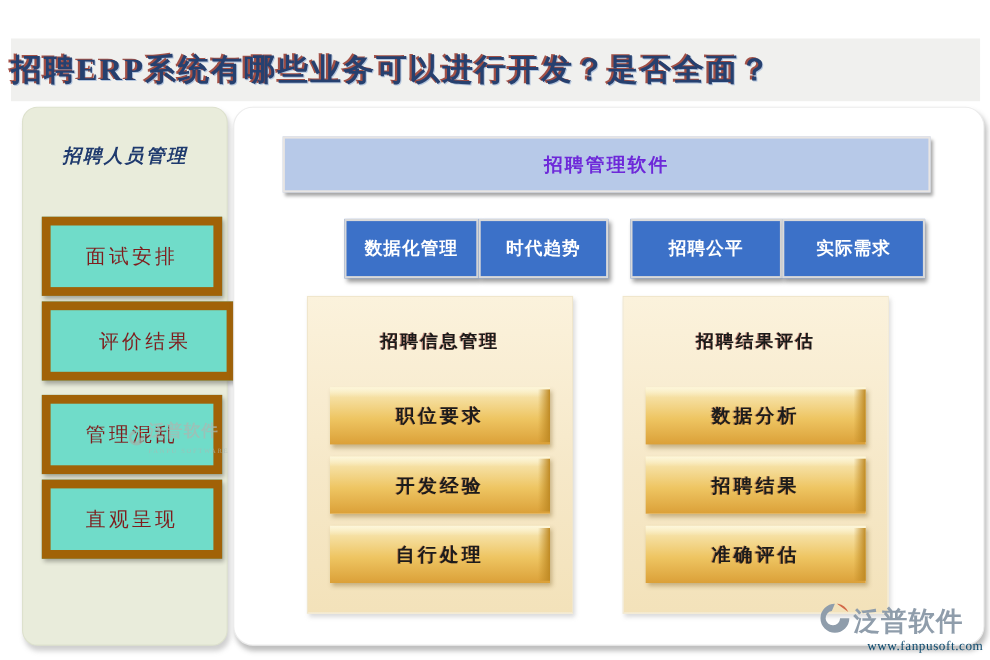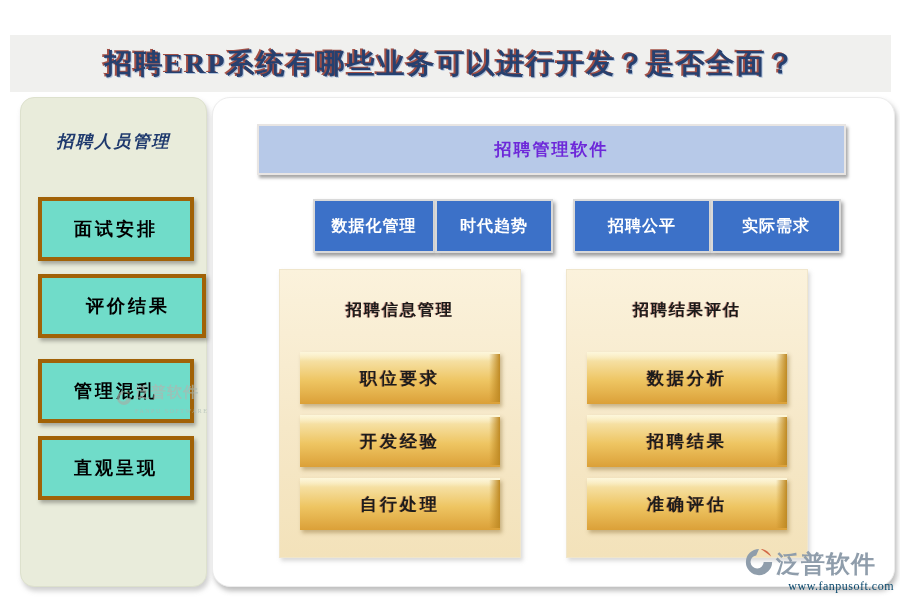--- a/index.html
+++ b/index.html
@@ -3,43 +3,43 @@
 <meta charset="utf-8">
 <style>
   html,body{margin:0;padding:0;background:#ffffff;}
   .stage{
     position:relative;width:900px;height:600px;background:#ffffff;overflow:hidden;
     font-family:"Liberation Serif","DejaVu Serif",serif;
   }
   
   .title-band{
     position:absolute;left:10px;top:35px;width:881px;height:57px;
-    background:#f0f0ee;display:flex;align-items:center;justify-content:center;
+    background:#f0f0ee;display:flex;align-items:center;justify-content:flex-start;
   }
   .page-title{
     font-size:28px;font-weight:bold;letter-spacing:2px;color:#26406f;
     text-shadow:-2px -1px 0 rgba(148,52,40,0.85),1px 1px 0 rgba(130,160,205,0.55);
     white-space:nowrap;
   }
   
   .sidebar{
     position:absolute;left:20px;top:97px;width:185px;height:488px;
     background:#e9ecdb;border:1px solid #dde1cd;border-radius:14px;
     box-shadow:2px 4px 5px rgba(120,120,120,0.35);
   }
   .sidebar-title{
     margin-top:32px;text-align:center;font-size:17px;font-weight:bold;
     color:#1f3a6e;letter-spacing:2px;font-style:italic;
   }
   .teal-btn{
     position:absolute;left:17px;width:148px;height:56px;
-    background:#70dcc9;border:4px solid #a16207;
+    background:#70dcc9;border:8px solid #a16207;
     box-shadow:2px 3px 4px rgba(0,0,0,0.3);
     display:flex;align-items:center;justify-content:center;
-    color:#000000;font-size:18px;font-weight:bold;letter-spacing:3px;cursor:pointer;
+    color:#7f1d1d;font-size:18px;font-weight:normal;letter-spacing:3px;cursor:pointer;
   }
   .teal-1{top:99px;} .teal-2{top:176px;padding-left:12px;} .teal-3{top:261px;} .teal-4{top:338px;}
   
   .watermark{
     position:absolute;left:116px;top:384px;width:100px;opacity:0.72;z-index:5;
     display:flex;align-items:center;gap:3px;pointer-events:none;
   }
   .watermark .wm-text{line-height:1;}
   .wm-cn{font-size:15px;font-weight:bold;color:#aab9b2;letter-spacing:1px;white-space:nowrap;}
   .wm-en{font-size:6px;color:#aab9b2;letter-spacing:1.5px;white-space:nowrap;}

